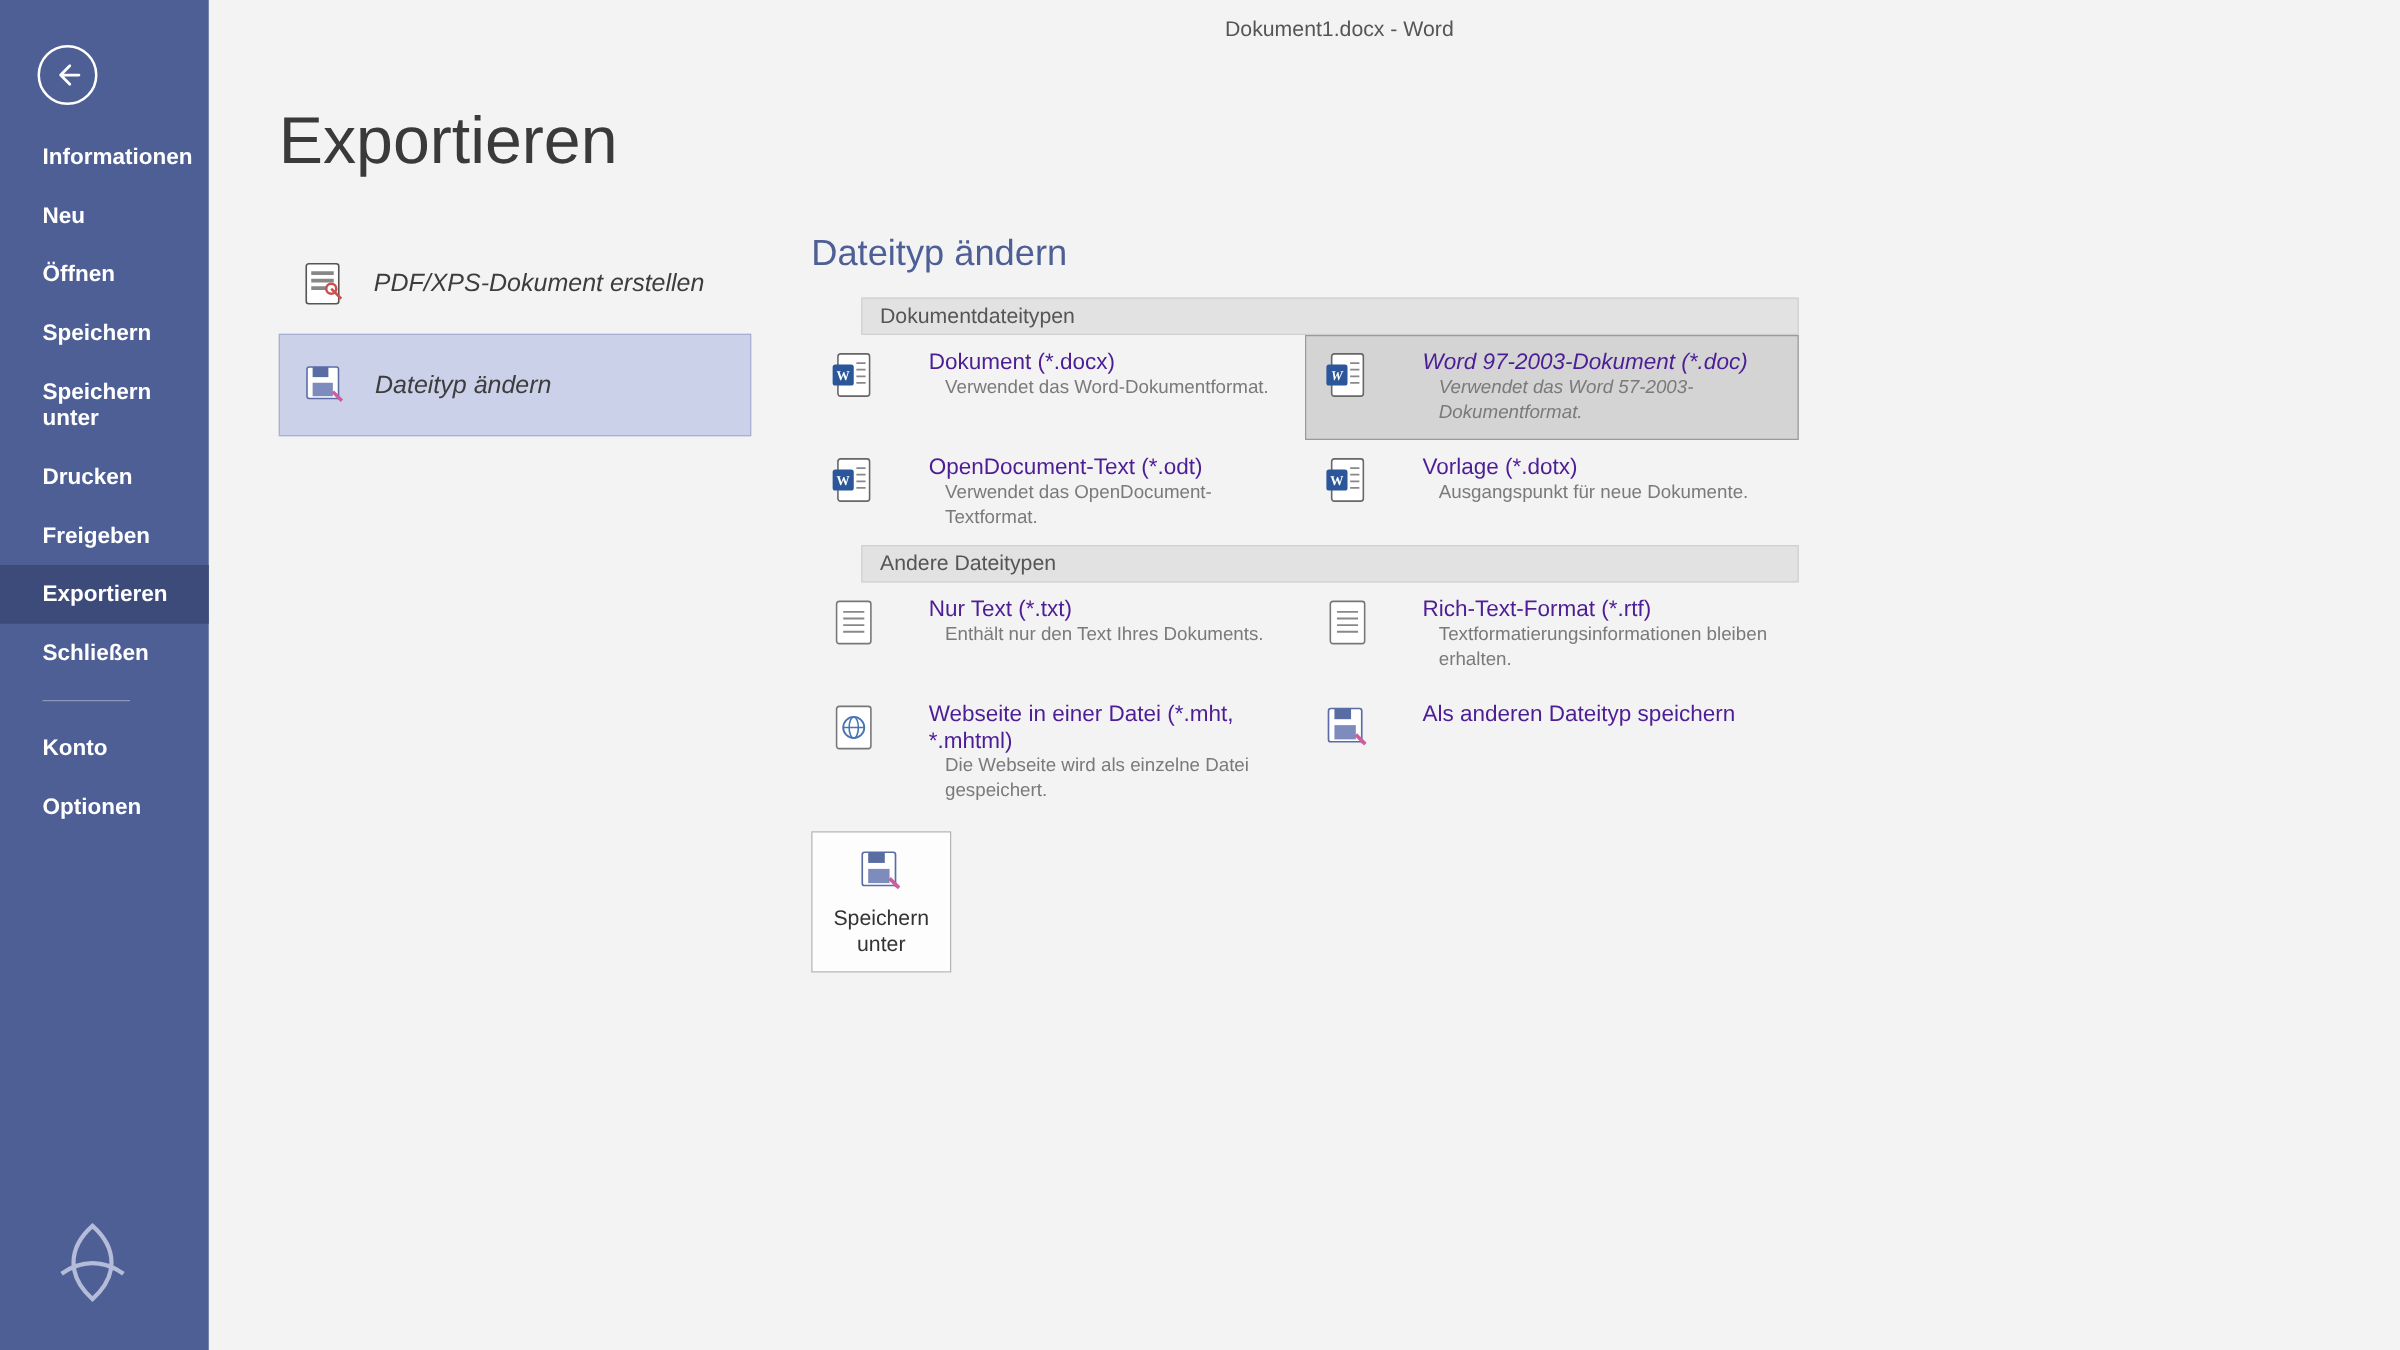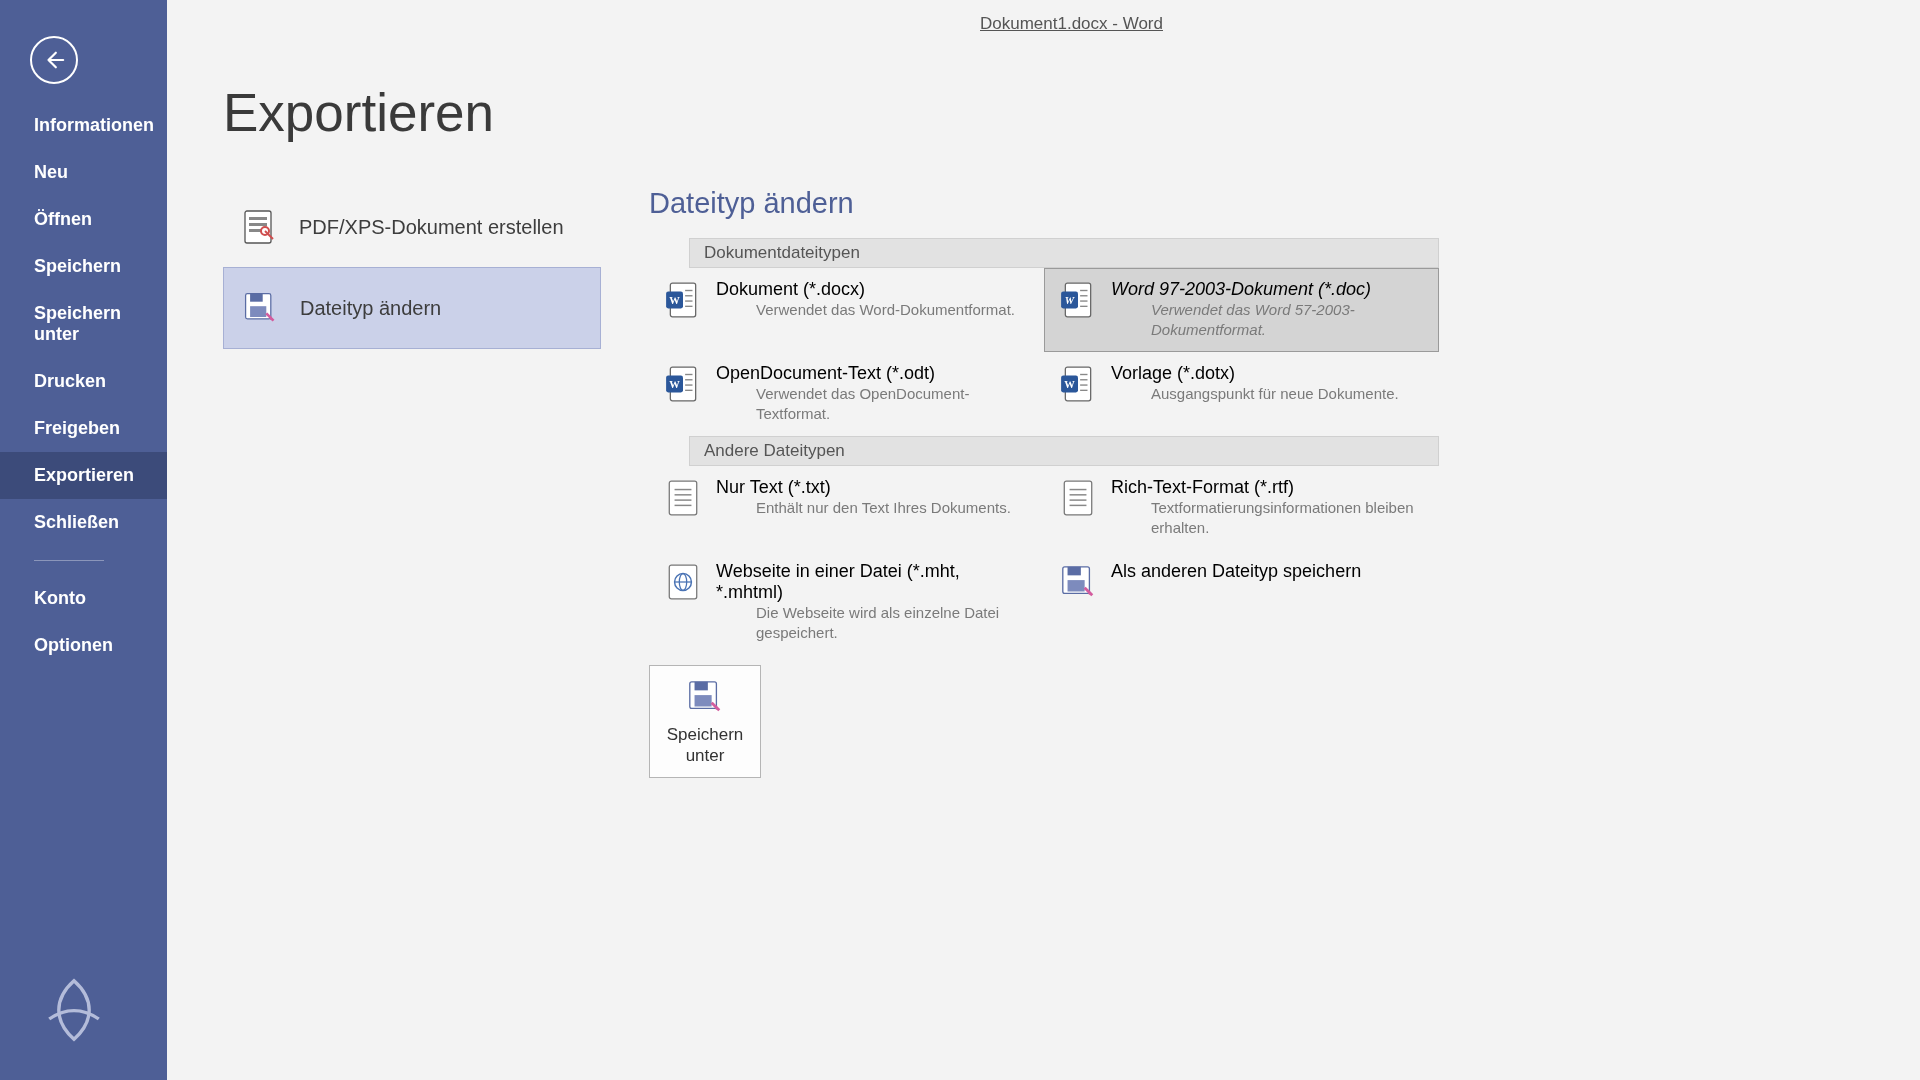--- a/index.html
+++ b/index.html
@@ -59,37 +59,36 @@
     position: relative;
     padding: 0 0 0 56px;
   }
   .title-bar {
     text-align: center;
     font-size: 17px;
     color: #555;
     padding-top: 14px;
     position: absolute;
     width: calc(100% - 56px);
-    text-decoration: underline;
   }
   .page-title {
     font-size: 53px;
     font-weight: 300;
     color: #3a3a3a;
     padding-top: 82px;
     padding-bottom: 44px;
   }
 
   .columns {
     display: flex;
     align-items: flex-start;
   }
 
   
-  .export-options { width: 378px; }
+  .export-options { width: 378px; font-style: italic; }
   .opt {
     display: flex;
     align-items: center;
     gap: 22px;
     padding: 22px 18px;
     font-size: 20px;
     color: #3d3d3d;
     cursor: pointer;
   }
   .opt.selected {
@@ -126,21 +125,21 @@
     padding: 10px 14px 12px 14px;
     border: 1px solid transparent;
     cursor: pointer;
   }
   .tile.selected {
     background: #d4d4d4;
     border: 1px solid #9a9a9a;
     font-style: italic;
   }
   .tile .ic { width: 38px; height: 38px; flex-shrink: 0; margin-top: 2px; }
-  .tile-text .t-title { font-size: 18px; color: #000000; }
+  .tile-text .t-title { font-size: 18px; color: #4c1d95; margin-left: 27px; }
   .tile-text .t-desc  { font-size: 15px; color: #7a7a7a; line-height: 1.3; margin-left: 40px; }
 
   .save-as-btn {
     margin-top: 10px;
     width: 112px;
     border: 1px solid #b5b5b5;
     background: #fdfdfd;
     display: flex;
     flex-direction: column;
     align-items: center;

